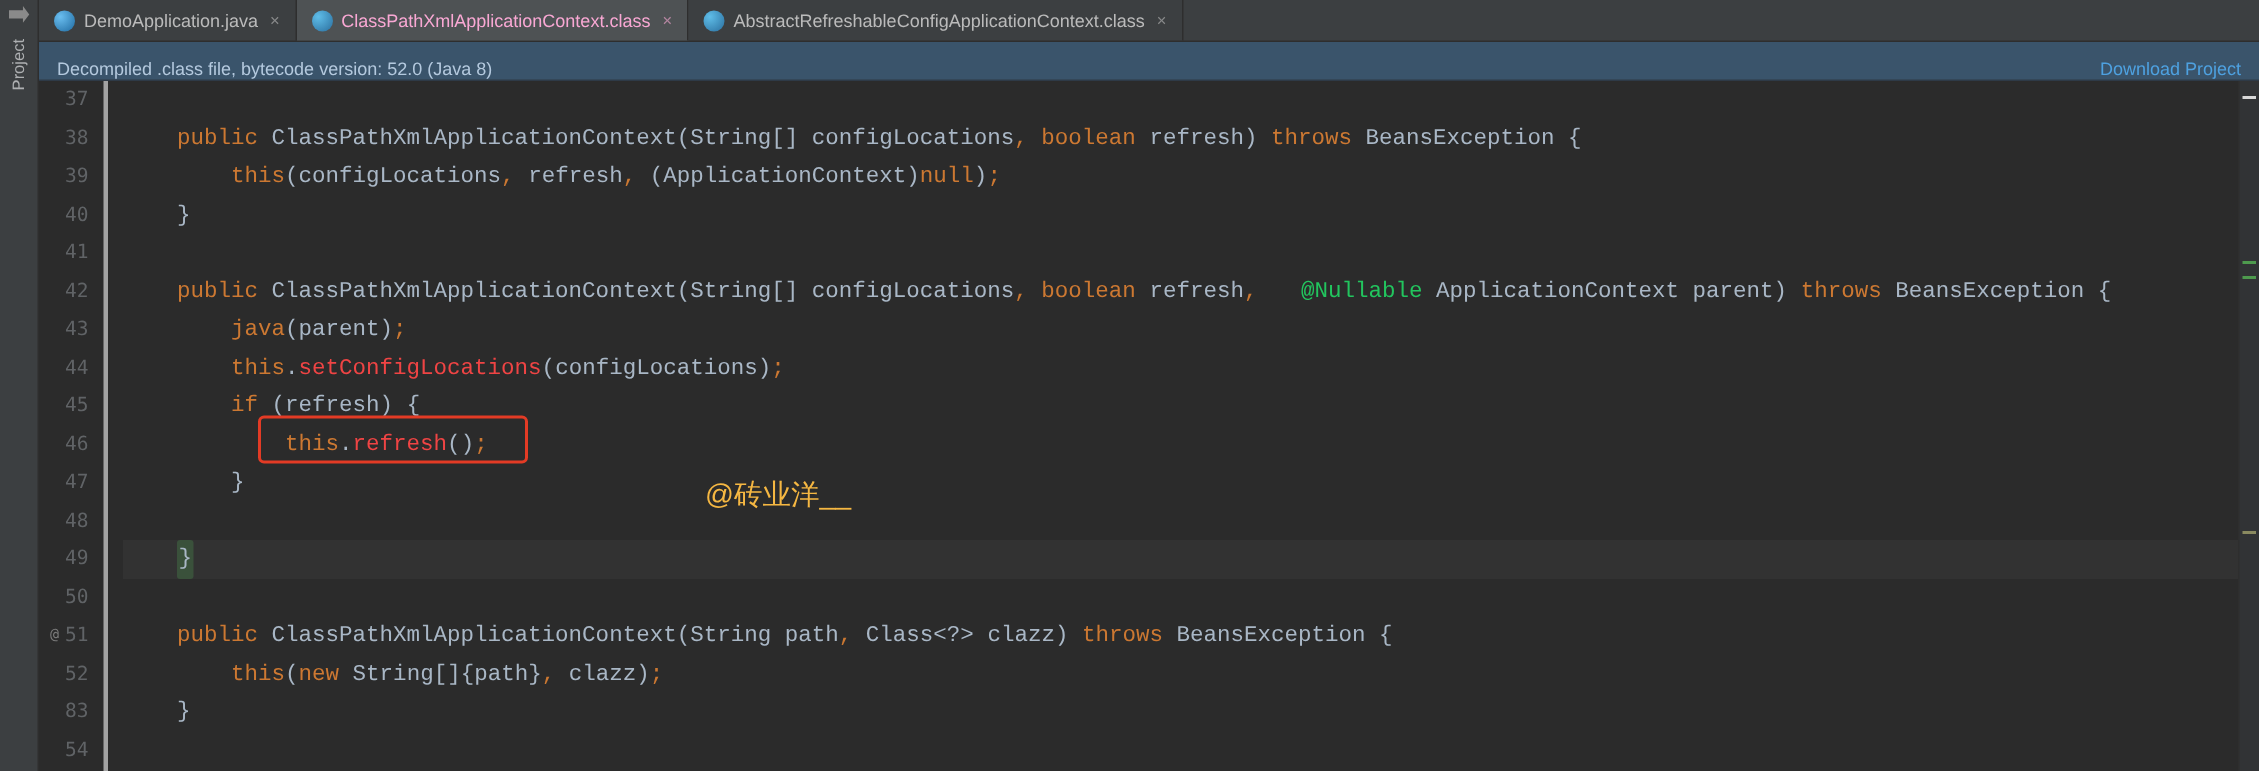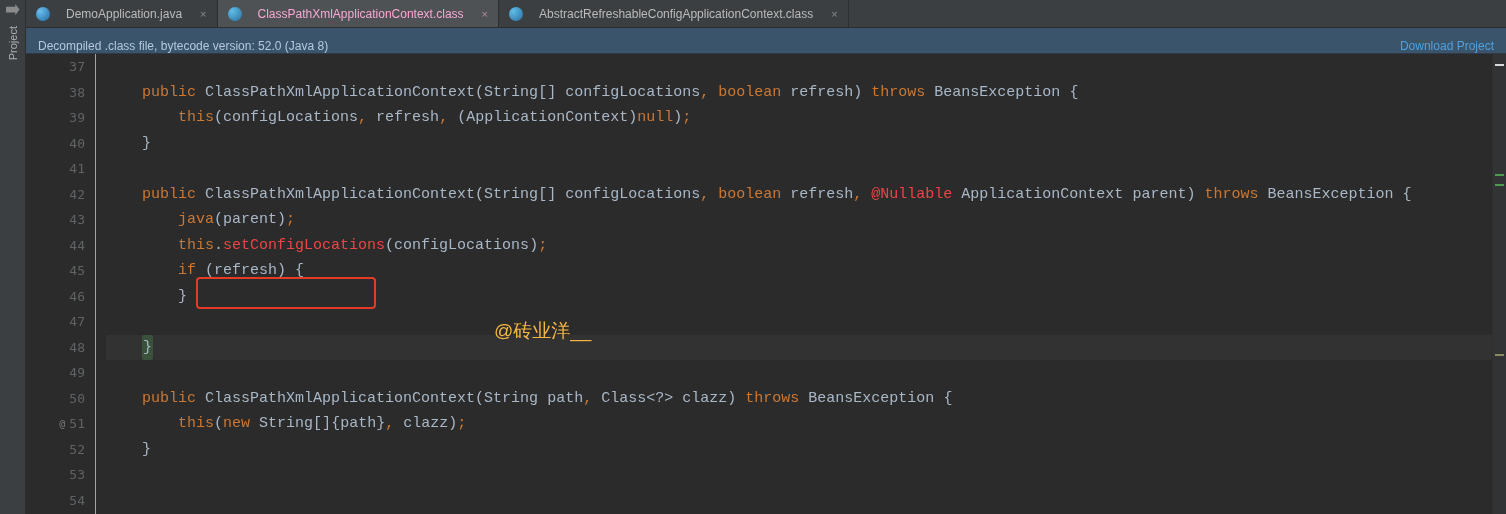--- a/index.html
+++ b/index.html
@@ -34,21 +34,21 @@
   }
   
   .tabs {
     position:absolute; left:26px; top:0; right:0; height:28px;
     background:#3c3f41;
     display:flex; align-items:stretch;
     border-bottom:1px solid #2e2e2e;
   }
   .tab {
     display:flex; align-items:center;
-    padding:0 10px; gap:16px;
+    padding:0 10px; gap:6px;
     color:#bbb; font-size:12px;
     border-right:1px solid #2e2e2e;
     white-space:nowrap;
   }
   .tab.active { background:#4e5254; color:#f9a8d4; }
   .tab .file-icon { width:14px; height:14px; position:relative; }
   .tab .file-icon::before{
     content:""; position:absolute; inset:0;
     border-radius:50%;
     background:radial-gradient(circle at 30% 30%,#5fbde8,#2a6e9e);
@@ -69,47 +69,47 @@
     border-bottom:1px solid #2e3a47;
   }
   .info-bar a { color:#4ea1e0; font-size:12px; }
   
   .editor {
     position:absolute; left:26px; top:54px; right:0; bottom:0;
     background:#2b2b2b;
     display:flex;
   }
   .gutter {
-    width:70px; text-align:right;
+    width:46px; text-align:right;
     padding-right:8px;
     color:#606366; font-family:Consolas,monospace; font-size:13px;
     background:#2b2b2b;
     position:relative;
-    border-right:1px solid #a3a3a3;
+    border-right:3px solid #a3a3a3;
   }
   .gutter .ln {
     height:25.5px; line-height:25.5px;
     display:flex; justify-content:flex-end; align-items:center;
     gap:4px;
     padding-right:2px;
   }
   .gutter .mark { font-size:10px; color:#7a7a7a; }
   .code {
     flex:1;
     font-family:Consolas,"Courier New",monospace;
     font-size:15px; line-height:25.5px;
     position:relative;
     padding-left:10px;
   }
   .code .row { white-space:pre; height:25.5px; }
   .kw  { color:#cc7832; }
   .fn  { color:#ef4444; }
   .cls { color:#a9b7c6; }
   .plain{ color:#a9b7c6; }
-  .ann { color:#ef4444; }
+  .ann { color:#22c55e;margin-left:20px; }
   .comma{ color:#cc7832; }
   .row.active-line { background:#323232; }
   .row.active-line .brace-open{
     display:inline-block; background:#3a513b; padding:0 1px; border-radius:2px;
   }
   .callout-box {
     position:absolute; border:2.5px solid #e33b25; border-radius:4px;
   }
   .watermark {
     position:absolute; color:#f5b742; font-size:19px;
@@ -204,39 +204,40 @@
         <span>50</span>
       </div>
       <div class="ln">
         <span class="mark">@</span>
         <span>51</span>
       </div>
       <div class="ln">
         <span>52</span>
       </div>
       <div class="ln">
-        <span>53</span>
+        <span>83</span>
       </div>
       <div class="ln">
         <span>54</span>
       </div>
     </div>
   <div class="code" id="code">
 
     <div class="callout-box" style="left:100px; top:223px; width:180px; height:32px;"></div>
     <div class="watermark" style="left:398px; top:252px;">@砖业洋__</div>
   <div class="row"></div>
       <div class="row">&nbsp;&nbsp;&nbsp;&nbsp;<span class="kw">public</span><span class="plain"> </span><span class="cls">ClassPathXmlApplicationContext</span><span class="plain">(</span><span class="cls">String</span><span class="plain">[</span><span class="plain">]</span><span class="plain"> </span><span class="plain">configLocations</span><span class="comma">,</span><span class="plain"> </span><span class="kw">boolean</span><span class="plain"> </span><span class="plain">refresh</span><span class="plain">)</span><span class="plain"> </span><span class="kw">throws</span><span class="plain"> </span><span class="cls">BeansException</span><span class="plain"> </span><span class="plain">{</span></div>
       <div class="row">&nbsp;&nbsp;&nbsp;&nbsp;&nbsp;&nbsp;&nbsp;&nbsp;<span class="kw">this</span><span class="plain">(</span><span class="plain">configLocations</span><span class="comma">,</span><span class="plain"> </span><span class="plain">refresh</span><span class="comma">,</span><span class="plain"> </span><span class="plain">(</span><span class="cls">ApplicationContext</span><span class="plain">)</span><span class="kw">null</span><span class="plain">)</span><span class="comma">;</span></div>
       <div class="row">&nbsp;&nbsp;&nbsp;&nbsp;<span class="plain">}</span></div>
       <div class="row"></div>
       <div class="row">&nbsp;&nbsp;&nbsp;&nbsp;<span class="kw">public</span><span class="plain"> </span><span class="cls">ClassPathXmlApplicationContext</span><span class="plain">(</span><span class="cls">String</span><span class="plain">[</span><span class="plain">]</span><span class="plain"> </span><span class="plain">configLocations</span><span class="comma">,</span><span class="plain"> </span><span class="kw">boolean</span><span class="plain"> </span><span class="plain">refresh</span><span class="comma">,</span><span class="plain"> </span><span class="ann">@Nullable</span><span class="plain"> </span><span class="cls">ApplicationContext</span><span class="plain"> </span><span class="plain">parent</span><span class="plain">)</span><span class="plain"> </span><span class="kw">throws</span><span class="plain"> </span><span class="cls">BeansException</span><span class="plain"> </span><span class="plain"><span class="brace-open">{</span></span></div>
       <div class="row">&nbsp;&nbsp;&nbsp;&nbsp;&nbsp;&nbsp;&nbsp;&nbsp;<span class="kw">java</span><span class="plain">(</span><span class="plain">parent</span><span class="plain">)</span><span class="comma">;</span></div>
       <div class="row">&nbsp;&nbsp;&nbsp;&nbsp;&nbsp;&nbsp;&nbsp;&nbsp;<span class="kw">this</span><span class="plain">.</span><span class="fn">setConfigLocations</span><span class="plain">(</span><span class="plain">configLocations</span><span class="plain">)</span><span class="comma">;</span></div>
       <div class="row">&nbsp;&nbsp;&nbsp;&nbsp;&nbsp;&nbsp;&nbsp;&nbsp;<span class="kw">if</span><span class="plain"> </span><span class="plain">(</span><span class="plain">refresh</span><span class="plain">)</span><span class="plain"> </span><span class="plain">{</span></div>
+      <div class="row">&nbsp;&nbsp;&nbsp;&nbsp;&nbsp;&nbsp;&nbsp;&nbsp;&nbsp;&nbsp;&nbsp;&nbsp;<span class="kw">this</span><span class="plain">.</span><span class="fn">refresh</span><span class="plain">(</span><span class="plain">)</span><span class="comma">;</span></div>
       <div class="row">&nbsp;&nbsp;&nbsp;&nbsp;&nbsp;&nbsp;&nbsp;&nbsp;<span class="plain">}</span></div>
       <div class="row"></div>
       <div class="row active-line">&nbsp;&nbsp;&nbsp;&nbsp;<span class="plain"><span class="brace-open">}</span></span></div>
       <div class="row"></div>
       <div class="row">&nbsp;&nbsp;&nbsp;&nbsp;<span class="kw">public</span><span class="plain"> </span><span class="cls">ClassPathXmlApplicationContext</span><span class="plain">(</span><span class="cls">String</span><span class="plain"> </span><span class="plain">path</span><span class="comma">,</span><span class="plain"> </span><span class="cls">Class</span><span class="plain">&lt;</span><span class="plain">?</span><span class="plain">&gt;</span><span class="plain"> </span><span class="plain">clazz</span><span class="plain">)</span><span class="plain"> </span><span class="kw">throws</span><span class="plain"> </span><span class="cls">BeansException</span><span class="plain"> </span><span class="plain">{</span></div>
       <div class="row">&nbsp;&nbsp;&nbsp;&nbsp;&nbsp;&nbsp;&nbsp;&nbsp;<span class="kw">this</span><span class="plain">(</span><span class="kw">new</span><span class="plain"> </span><span class="cls">String</span><span class="plain">[</span><span class="plain">]</span><span class="plain">{</span><span class="plain">path</span><span class="plain">}</span><span class="comma">,</span><span class="plain"> </span><span class="plain">clazz</span><span class="plain">)</span><span class="comma">;</span></div>
       <div class="row">&nbsp;&nbsp;&nbsp;&nbsp;<span class="plain">}</span></div>
       <div class="row"></div>
     </div>
 </div>

